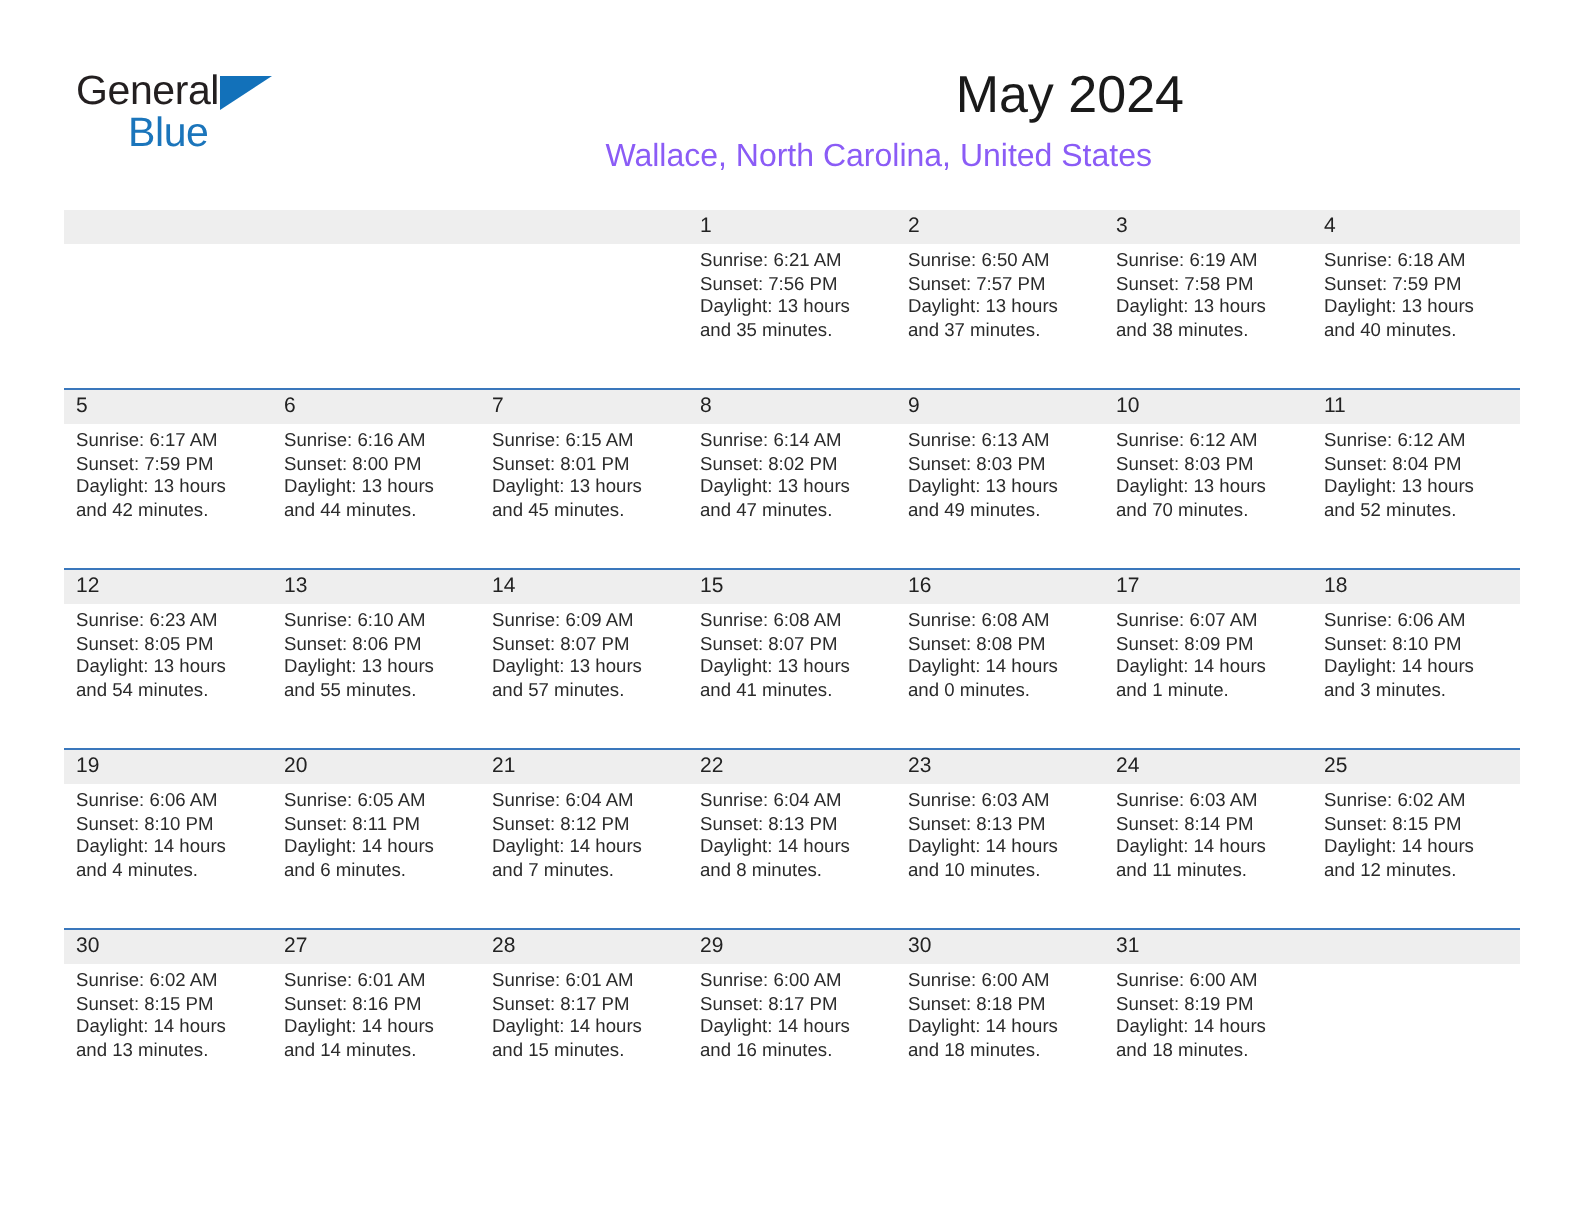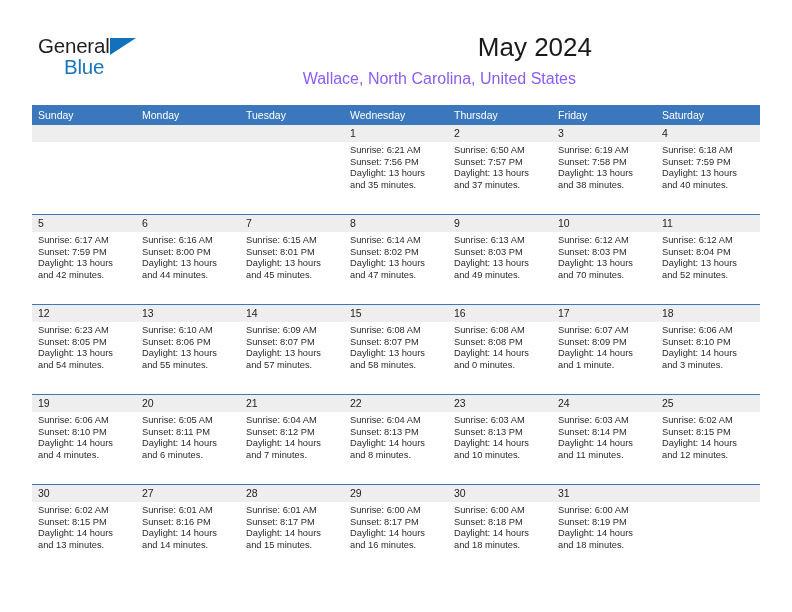--- a/index.html
+++ b/index.html
@@ -159,29 +159,20 @@
     </div>
 
     <div class="title-block">
       <h1 class="cal-title">May 2024</h1>
       <h2 class="cal-subtitle">Wallace, North Carolina, United States</h2>
     </div>
 
   </div>
 
   <div class="calendar">
-    <div class="weekday-row" id="weekday-row">
-        <div class="weekday">Sunday</div>
-        <div class="weekday">Monday</div>
-        <div class="weekday">Tuesday</div>
-        <div class="weekday">Wednesday</div>
-        <div class="weekday">Thursday</div>
-        <div class="weekday">Friday</div>
-        <div class="weekday">Saturday</div>
-      </div>
     <div id="weeks-container">
         <div class="week-row first">
           <div class="day-cell empty">
             <div class="day-number-band"></div>
             <div class="day-body"></div>
           </div>
           <div class="day-cell empty">
             <div class="day-number-band"></div>
             <div class="day-body"></div>
           </div>
@@ -318,21 +309,21 @@
               <div>Daylight: 13 hours</div>
               <div>and 57 minutes.</div>
             </div>
           </div>
           <div class="day-cell">
             <div class="day-number-band">15</div>
             <div class="day-body">
               <div>Sunrise: 6:08 AM</div>
               <div>Sunset: 8:07 PM</div>
               <div>Daylight: 13 hours</div>
-              <div>and 58 minutes.</div>
+              <div>and 41 minutes.</div>
             </div>
           </div>
           <div class="day-cell">
             <div class="day-number-band">16</div>
             <div class="day-body">
               <div>Sunrise: 6:08 AM</div>
               <div>Sunset: 8:08 PM</div>
               <div>Daylight: 14 hours</div>
               <div>and 0 minutes.</div>
             </div>

